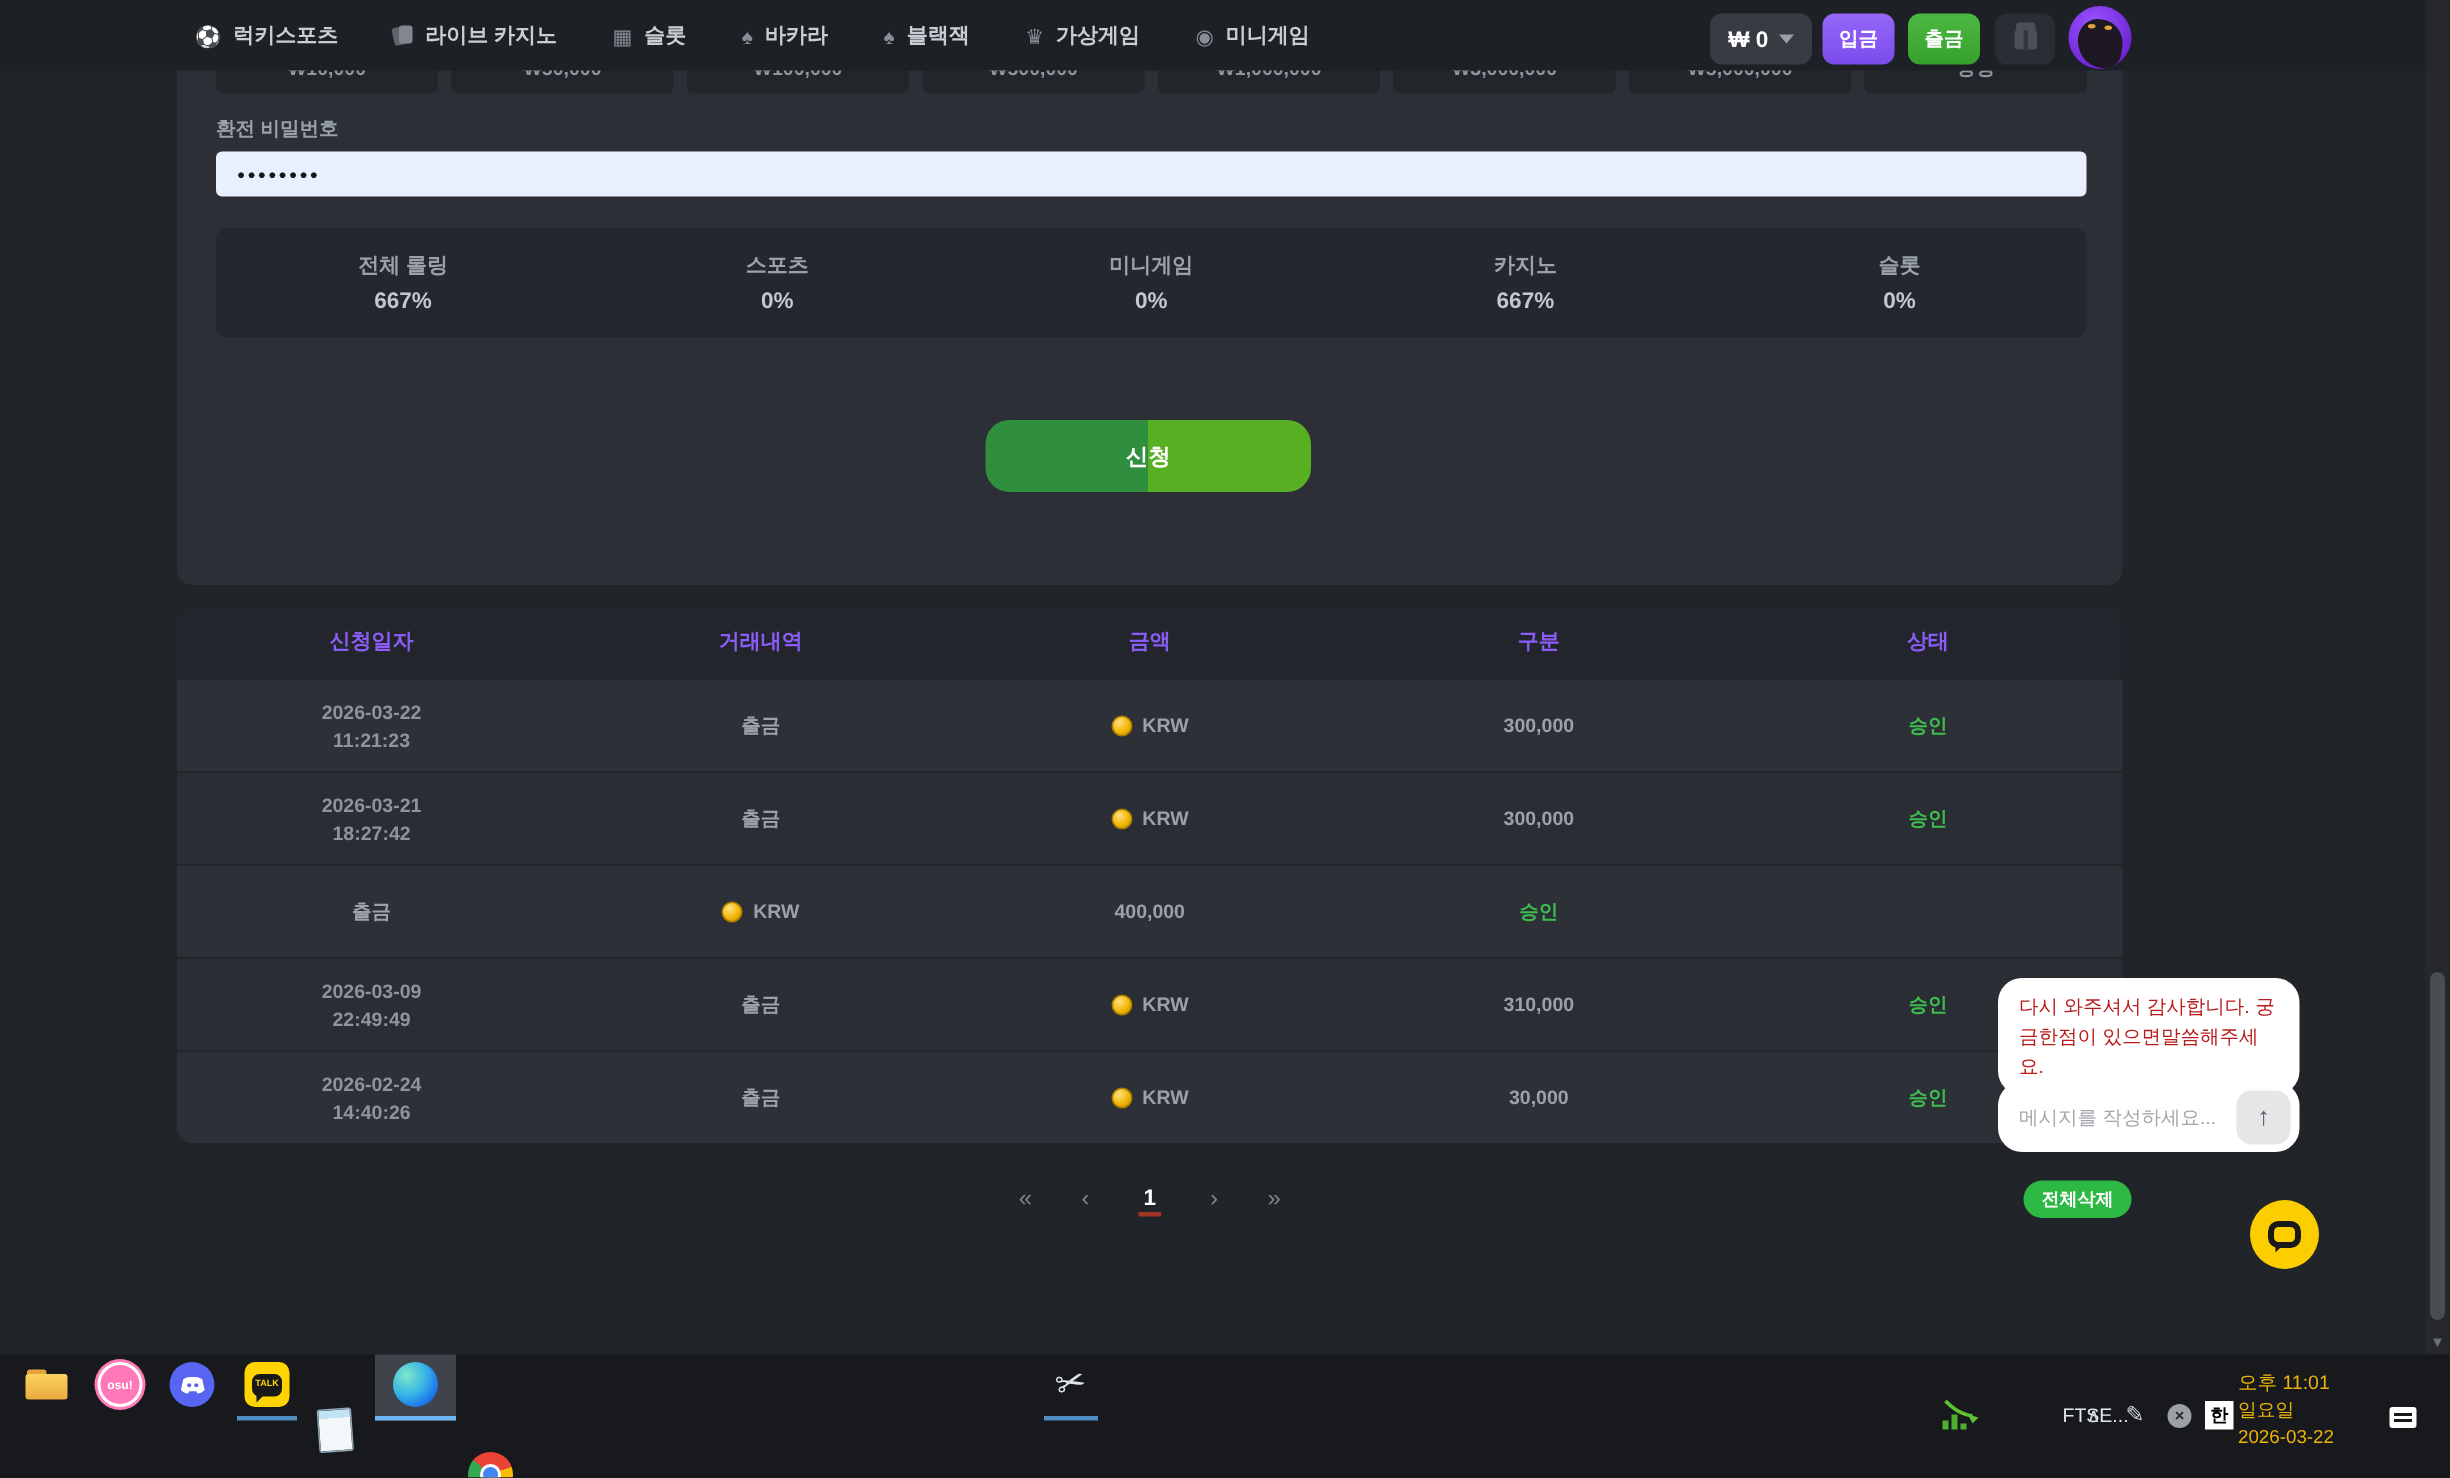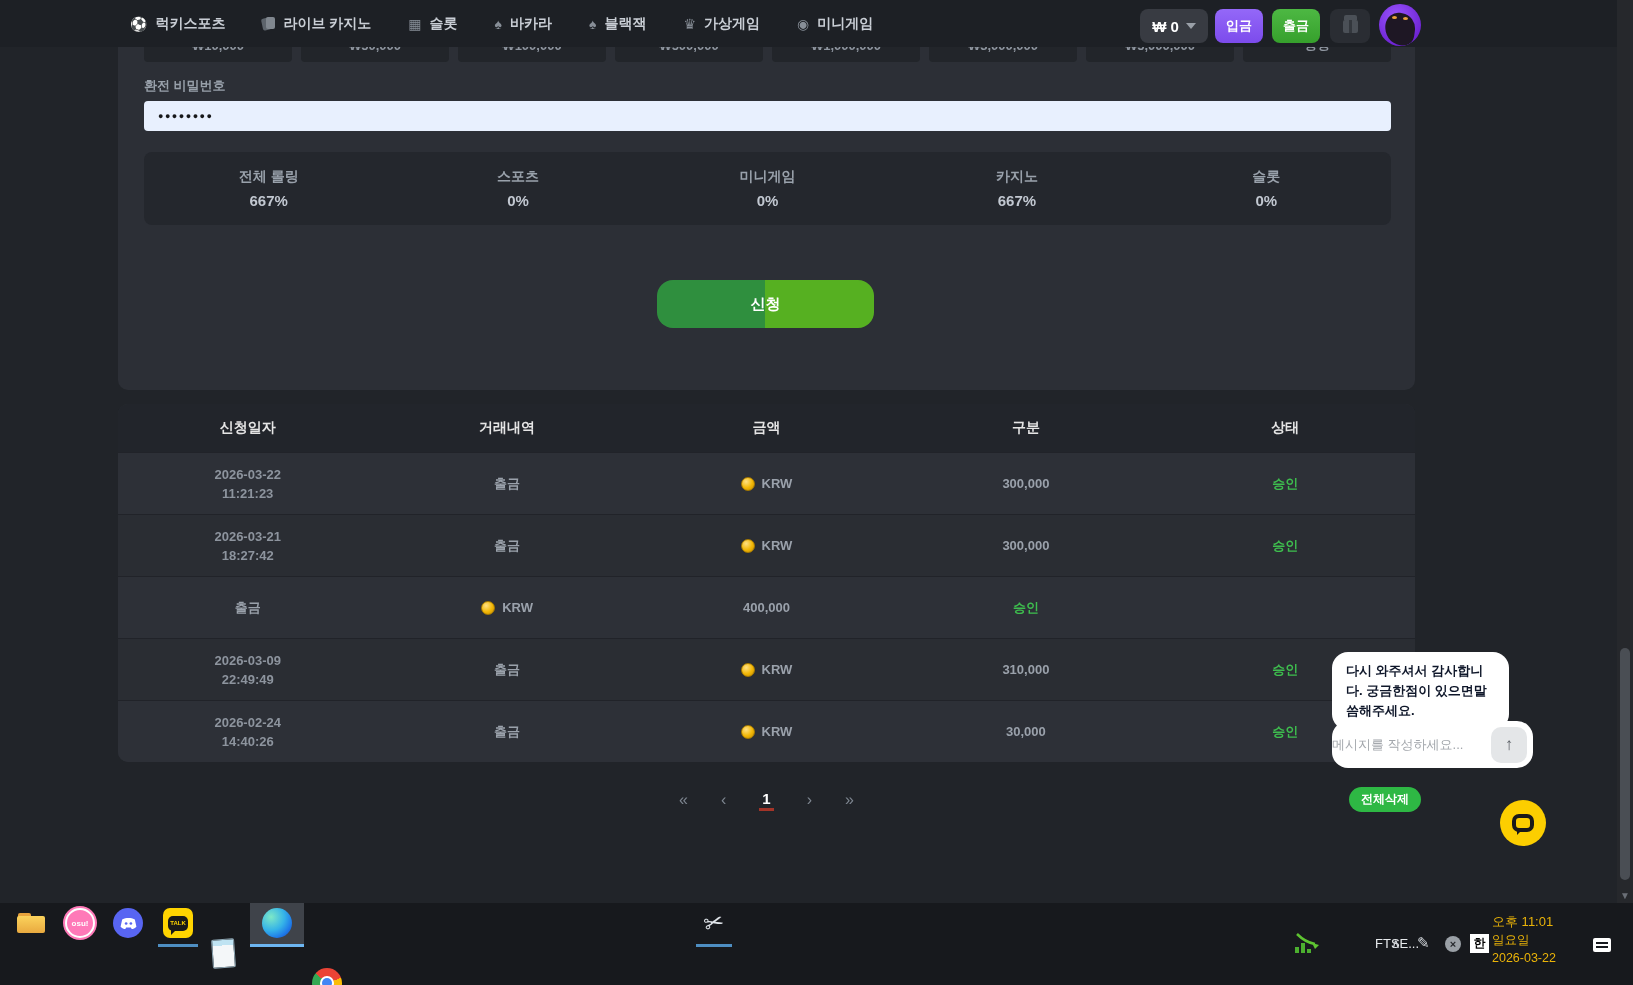--- a/index.html
+++ b/index.html
@@ -36,38 +36,38 @@
   .pw-input { position:absolute; top:81px; left:26px; right:24px; height:30px; background:#e8f0fe; border:none; border-radius:4px; padding:0 14px; font-size:9px; letter-spacing:1.5px; color:#17181a; font-family:"Liberation Sans",sans-serif; }
   .stats { position:absolute; top:132px; left:26px; right:24px; height:73px; background:#24272d; border-radius:8px; display:flex; }
   .stat { flex:1; display:flex; flex-direction:column; align-items:center; justify-content:center; gap:6px; }
   .stat .s-label { color:#99a1ab; font-size:14px; font-weight:bold; }
   .stat .s-value { color:#c2c8d1; font-size:15px; font-weight:bold; }
   .btn-submit { position:absolute; left:539px; top:260px; width:217px; height:48px; border-radius:16px; background:linear-gradient(90deg,#2f8f3e 0%,#2f8f3e 50%,#56b021 50%,#56b021 100%); color:#fff; font-size:15px; font-weight:bold; display:flex; align-items:center; justify-content:center; cursor:pointer; }
 
   
   .table-panel { position:absolute; left:118px; top:404px; width:1297px; height:358px; background:#2c2f36; border-radius:10px; overflow:hidden; }
   .t-head { height:48px; background:#22252b; display:grid; grid-template-columns:repeat(5,1fr); }
-  .t-head > div { display:flex; align-items:center; justify-content:center; color:#e5e5e5; font-size:14px; font-weight:bold; }
+  .t-head > div { display:flex; align-items:center; justify-content:center; color:#8b5cf6; font-size:14px; font-weight:bold; }
   .t-row { height:62px; display:grid; grid-template-columns:repeat(5,1fr); border-top:1px solid #212329; }
   .t-row:nth-child(even) { background:#2d3037; }
   .t-row:nth-child(odd) { background:#2a2d33; }
   .t-cell { display:flex; align-items:center; justify-content:center; color:#9aa1ab; font-size:13px; font-weight:bold; }
   .c-date { flex-direction:column; line-height:19px; color:#8d949e; }
   .coin { width:14px; height:14px; border-radius:50%; background:radial-gradient(circle at 35% 30%, #ffe082, #f2b705 55%, #c08a06); border:1px solid #a87b00; margin-right:7px; }
   .c-status { color:#3ebd4e; }
 
   
   .pagination { position:absolute; left:118px; top:786px; width:1297px; height:28px; display:flex; align-items:center; justify-content:center; gap:33px; }
   .pg { color:#7d858f; font-size:16px; cursor:pointer; }
   .pg-current { color:#fff; font-size:15px; font-weight:bold; border-bottom:3px solid #a33428; padding:0 3px 1px; cursor:pointer; }
 
   
-  .chat-msg { position:absolute; left:1332px; top:652px; width:177px; background:#fff; border-radius:16px; padding:9px 14px; color:#0f172a; font-size:13px; line-height:20px; z-index:60;font-weight:bold; }
+  .chat-msg { position:absolute; left:1332px; top:652px; width:201px; background:#fff; border-radius:16px; padding:9px 14px; color:#b91c1c; font-size:13px; line-height:20px; z-index:60; }
   .chat-inputbox { position:absolute; left:1332px; top:721px; width:201px; height:47px; background:#fff; border-radius:16px; z-index:60; display:flex; align-items:center; }
-  .chat-input { flex:1; border:none; outline:none; background:transparent; font-size:13px; color:#ec4899; font-family:"Liberation Sans",sans-serif; width:120px; }
+  .chat-input { flex:1; border:none; outline:none; background:transparent; margin-left:14px; font-size:13px; color:#ec4899; font-family:"Liberation Sans",sans-serif; width:120px; }
   .chat-input::placeholder { color:#a3a7ac; }
   .chat-send { width:36px; height:36px; margin-right:6px; border-radius:10px; background:#e4e6e8; color:#595e64; font-size:17px; font-weight:bold; display:flex; align-items:center; justify-content:center; cursor:pointer; }
   .chat-clear { position:absolute; left:1349px; top:787px; height:25px; padding:0 12px; border-radius:13px; background:#2eb844; color:#fff; font-size:12px; font-weight:bold; display:flex; align-items:center; z-index:60; cursor:pointer; }
   .chat-fab { position:absolute; left:1500px; top:800px; width:46px; height:46px; border-radius:50%; background:#fcce00; z-index:60; cursor:pointer; display:flex; align-items:center; justify-content:center; }
   .fab-bubble { position:relative; width:22px; height:18px; border:4px solid #191919; border-radius:7px; }
   .fab-bubble::after { content:""; position:absolute; left:1px; bottom:-7px; width:0; height:0; border-left:7px solid #191919; border-bottom:7px solid transparent; }
 
   
   .scrollbar { position:absolute; right:0; top:0; width:16px; height:903px; background:#26282c; z-index:45; }
   .sb-thumb { position:absolute; left:3px; top:648px; width:10px; height:232px; background:#4a4e54; border-radius:5px; cursor:pointer; }

